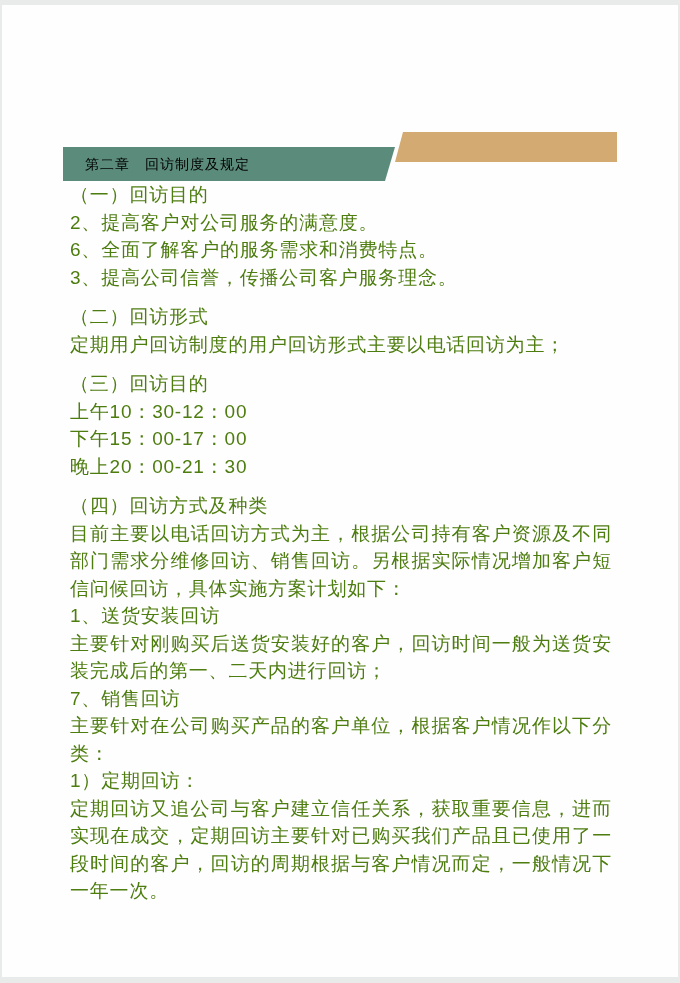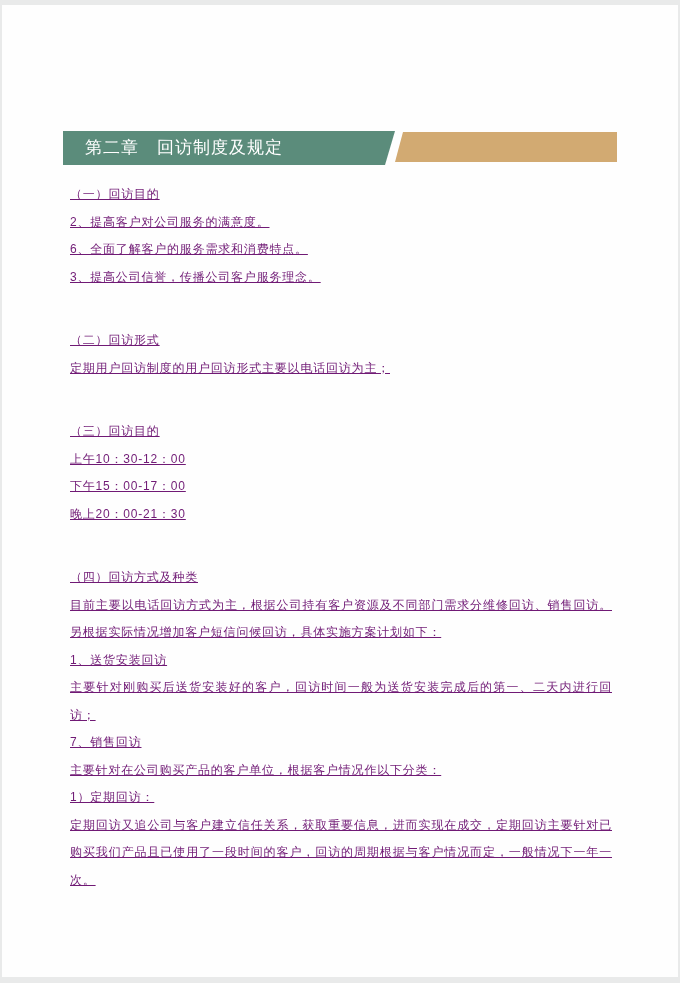--- a/index.html
+++ b/index.html
@@ -20,49 +20,48 @@
   
   .banner {
     position: relative;
     margin-top: 126px;
     margin-left: 61px;
     width: 556px;
     height: 34px;
   }
   .banner-teal {
     position: absolute;
-    left: 0; top: 0;
+    left: 0; top: 16px;
     width: 332px; height: 34px;
     background: var(--teal, #5b8c7b);
     clip-path: polygon(0 0, 100% 0, calc(100% - 10px) 100%, 0 100%);
-    color: #ffffff;
-    font-size: 17px;
+    color: #000000;
+    font-size: 14px;
     line-height: 34px;
     padding-left: 22px;
     letter-spacing: 1px;
     white-space: nowrap;
   }
   .banner-tan {
     position: absolute;
     left: 332px; top: 1px;
     width: 222px; height: 30px;
     background: var(--tan, #d2aa72);
     clip-path: polygon(8px 0, 100% 0, 100% 100%, 0 100%);
   }
   
   .content {
     margin-left: 68px;
     width: 542px;
-    color: #701a75;
-    font-size: 12px;
+    color: #4d7c0f;
+    font-size: 19px;
     line-height: 27.5px;
     letter-spacing: 0.8px;
-    text-decoration: underline;
   }
-  .section { margin-top: 36px; }
+  .section { margin-top: 12px; }
   .section:first-of-type { margin-top: 16px; }
   .section p {
     text-align: justify;
   }
   .section p.heading { text-align: left; }
 </style>
 </head>
 <body>
 
 <div class="paper">

